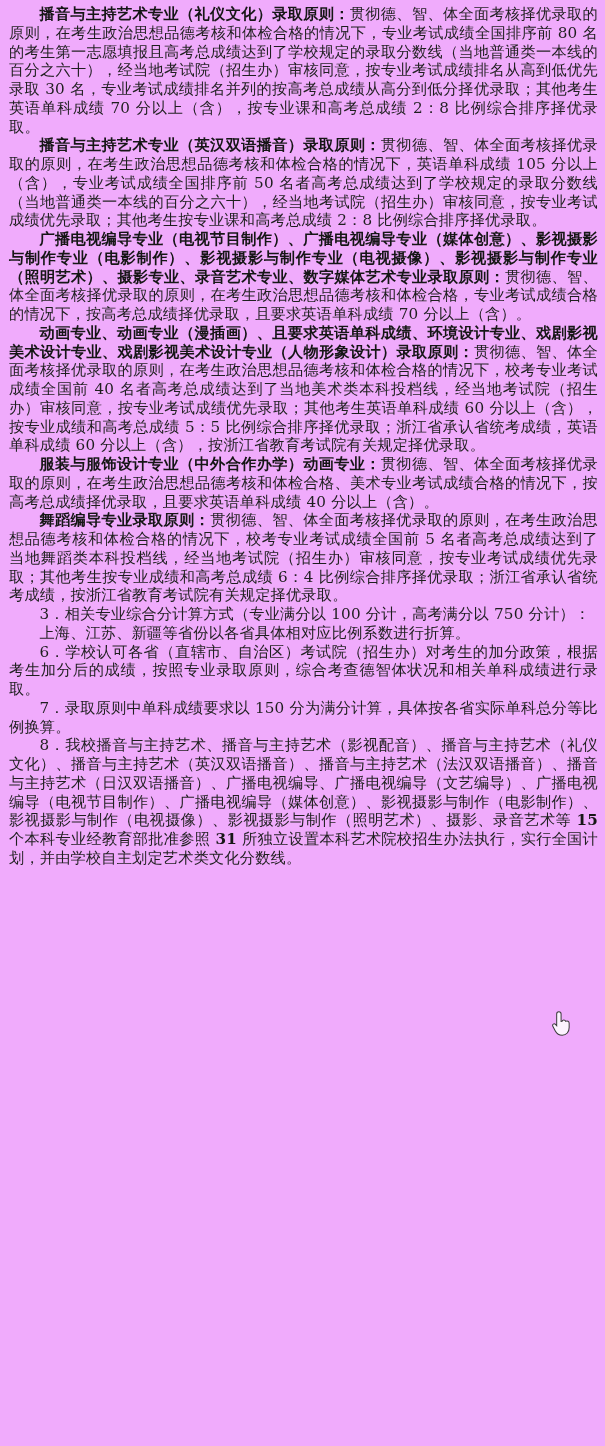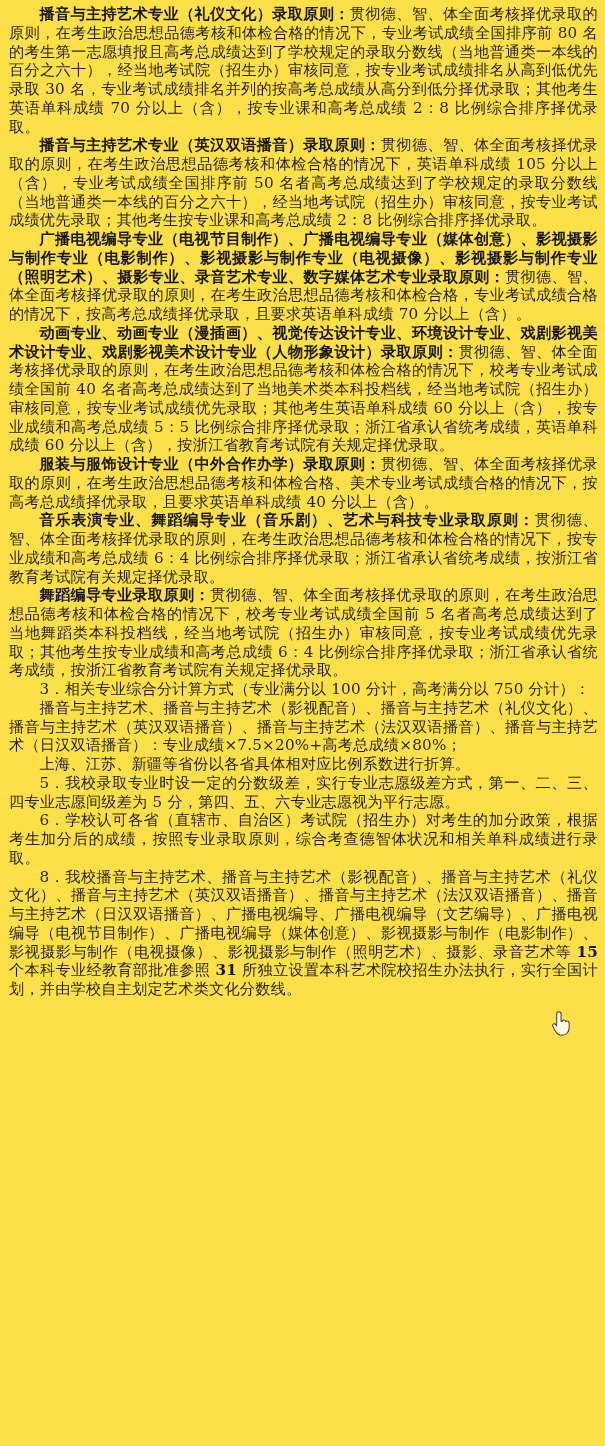--- a/index.html
+++ b/index.html
@@ -2,21 +2,21 @@
 <html><head>
 <meta charset="utf-8">
 <style>
   html,body{margin:0;padding:0;}
   body{background:#e9e9e9;}
   .page{
     position:relative;
     width:605px;
     height:1446px;
     margin:0 auto;
-    background:#fde047;
+    background:#f0abfc;
     box-sizing:border-box;
     padding:5px 7px 4px 9px;
     overflow:hidden;
     font-family:"DejaVu Serif","Liberation Serif",serif;
     color:#1f1f1f;
     font-size:15.2px;
     line-height:18.75px;
     text-align:justify;
     letter-spacing:0.2px;
   }
@@ -37,29 +37,27 @@
   .cursor svg{width:100%;height:100%;}
 </style>
 </head>
 <body>
 
 <div class="page">
   <div>
       <p class="para"><span class="run bold">播音与主持艺术专业（礼仪文化）录取原则：</span><span class="run">贯彻德、智、体全面考核择优录取的原则，在考生政治思想品德考核和体检合格的情况下，专业考试成绩全国排序前 80 名的考生第一志愿填报且高考总成绩达到了学校规定的录取分数线（当地普通类一本线的百分之六十），经当地考试院（招生办）审核同意，按专业考试成绩排名从高到低优先录取 30 名，专业考试成绩排名并列的按高考总成绩从高分到低分择优录取；其他考生英语单科成绩 70 分以上（含），按专业课和高考总成绩 2：8 比例综合排序择优录取。</span></p>
       <p class="para"><span class="run bold">播音与主持艺术专业（英汉双语播音）录取原则：</span><span class="run">贯彻德、智、体全面考核择优录取的原则，在考生政治思想品德考核和体检合格的情况下，英语单科成绩 105 分以上（含），专业考试成绩全国排序前 50 名者高考总成绩达到了学校规定的录取分数线（当地普通类一本线的百分之六十），经当地考试院（招生办）审核同意，按专业考试成绩优先录取；其他考生按专业课和高考总成绩 2：8 比例综合排序择优录取。</span></p>
       <p class="para"><span class="run bold">广播电视编导专业（电视节目制作）、广播电视编导专业（媒体创意）、影视摄影与制作专业（电影制作）、影视摄影与制作专业（电视摄像）、影视摄影与制作专业（照明艺术）、摄影专业、录音艺术专业、数字媒体艺术专业录取原则：</span><span class="run">贯彻德、智、体全面考核择优录取的原则，在考生政治思想品德考核和体检合格，专业考试成绩合格的情况下，按高考总成绩择优录取，且要求英语单科成绩 70 分以上（含）。</span></p>
-      <p class="para"><span class="run bold">动画专业、动画专业（漫插画）、视觉传达设计专业、环境设计专业、戏剧影视美术设计专业、戏剧影视美术设计专业（人物形象设计）录取原则：</span><span class="run">贯彻德、智、体全面考核择优录取的原则，在考生政治思想品德考核和体检合格的情况下，校考专业考试成绩全国前 40 名者高考总成绩达到了当地美术类本科投档线，经当地考试院（招生办）审核同意，按专业考试成绩优先录取；其他考生英语单科成绩 60 分以上（含），按专业成绩和高考总成绩 5：5 比例综合排序择优录取；浙江省承认省统考成绩，英语单科成绩 60 分以上（含），按浙江省教育考试院有关规定择优录取。</span></p>
-      <p class="para"><span class="run bold">服装与服饰设计专业（中外合作办学）录取原则：</span><span class="run">贯彻德、智、体全面考核择优录取的原则，在考生政治思想品德考核和体检合格、美术专业考试成绩合格的情况下，按高考总成绩择优录取，且要求英语单科成绩 40 分以上（含）。</span></p>
-      <p class="para"><span class="run bold">音乐表演专业、舞蹈编导专业（音乐剧）、艺术与科技专业录取原则：</span><span class="run">贯彻德、智、体全面考核择优录取的原则，在考生政治思想品德考核和体检合格的情况下，按专业成绩和高考总成绩 6：4 比例综合排序择优录取；浙江省承认省统考成绩，按浙江省教育考试院有关规定择优录取。</span></p>
+      <p class="para"><span class="run bold">动画专业、动画专业（漫插画）、且要求英语单科成绩、环境设计专业、戏剧影视美术设计专业、戏剧影视美术设计专业（人物形象设计）录取原则：</span><span class="run">贯彻德、智、体全面考核择优录取的原则，在考生政治思想品德考核和体检合格的情况下，校考专业考试成绩全国前 40 名者高考总成绩达到了当地美术类本科投档线，经当地考试院（招生办）审核同意，按专业考试成绩优先录取；其他考生英语单科成绩 60 分以上（含），按专业成绩和高考总成绩 5：5 比例综合排序择优录取；浙江省承认省统考成绩，英语单科成绩 60 分以上（含），按浙江省教育考试院有关规定择优录取。</span></p>
+      <p class="para"><span class="run bold">服装与服饰设计专业（中外合作办学）动画专业：</span><span class="run">贯彻德、智、体全面考核择优录取的原则，在考生政治思想品德考核和体检合格、美术专业考试成绩合格的情况下，按高考总成绩择优录取，且要求英语单科成绩 40 分以上（含）。</span></p>
       <p class="para"><span class="run bold">舞蹈编导专业录取原则：</span><span class="run">贯彻德、智、体全面考核择优录取的原则，在考生政治思想品德考核和体检合格的情况下，校考专业考试成绩全国前 5 名者高考总成绩达到了当地舞蹈类本科投档线，经当地考试院（招生办）审核同意，按专业考试成绩优先录取；其他考生按专业成绩和高考总成绩 6：4 比例综合排序择优录取；浙江省承认省统考成绩，按浙江省教育考试院有关规定择优录取。</span></p>
       <p class="para"><span class="run">3．相关专业综合分计算方式（专业满分以 100 分计，高考满分以 750 分计）：</span></p>
-      <p class="para"><span class="run">播音与主持艺术、播音与主持艺术（影视配音）、播音与主持艺术（礼仪文化）、播音与主持艺术（英汉双语播音）、播音与主持艺术（法汉双语播音）、播音与主持艺术（日汉双语播音）：专业成绩×7.5×20%+高考总成绩×80%；</span></p>
       <p class="para"><span class="run">上海、江苏、新疆等省份以各省具体相对应比例系数进行折算。</span></p>
-      <p class="para"><span class="run">5．我校录取专业时设一定的分数级差，实行专业志愿级差方式，第一、二、三、四专业志愿间级差为 5 分，第四、五、六专业志愿视为平行志愿。</span></p>
       <p class="para"><span class="run">6．学校认可各省（直辖市、自治区）考试院（招生办）对考生的加分政策，根据考生加分后的成绩，按照专业录取原则，综合考查德智体状况和相关单科成绩进行录取。</span></p>
+      <p class="para"><span class="run">7．录取原则中单科成绩要求以 150 分为满分计算，具体按各省实际单科总分等比例换算。</span></p>
       <p class="para"><span class="run">8．我校播音与主持艺术、播音与主持艺术（影视配音）、播音与主持艺术（礼仪文化）、播音与主持艺术（英汉双语播音）、播音与主持艺术（法汉双语播音）、播音与主持艺术（日汉双语播音）、广播电视编导、广播电视编导（文艺编导）、广播电视编导（电视节目制作）、广播电视编导（媒体创意）、影视摄影与制作（电影制作）、影视摄影与制作（电视摄像）、影视摄影与制作（照明艺术）、摄影、录音艺术等 </span><span class="run bold">15</span><span class="run"> 个本科专业经教育部批准参照 </span><span class="run bold">31</span><span class="run"> 所独立设置本科艺术院校招生办法执行，实行全国计划，并由学校自主划定艺术类文化分数线。</span></p>
     </div>
 
   <div class="cursor">
     <svg viewBox="0 0 24 30" xmlns="http://www.w3.org/2000/svg">
       <path d="M8.6 1.6 c1.4 0 2.4 1 2.4 2.4 V12.2 l1.1 -0.2 c0.5 -1.9 3.3 -1.9 3.9 0.1 c1.8 -0.9 3.8 0.1 3.8 2 l0 4.6 c0 4.8 -2.9 8.6 -7.6 8.6 c-3.8 0 -5.7 -1.4 -7.5 -4.7 L2 17.4 c-1 -1.9 1.4 -3.4 2.9 -1.9 l1.3 1.4 V4 c0 -1.4 1 -2.4 2.4 -2.4 Z" fill="#ffffff" fill-opacity="0.85" stroke="#3a3a3a" stroke-width="1.1"></path>
     </svg>
   </div>
 </div>
 

